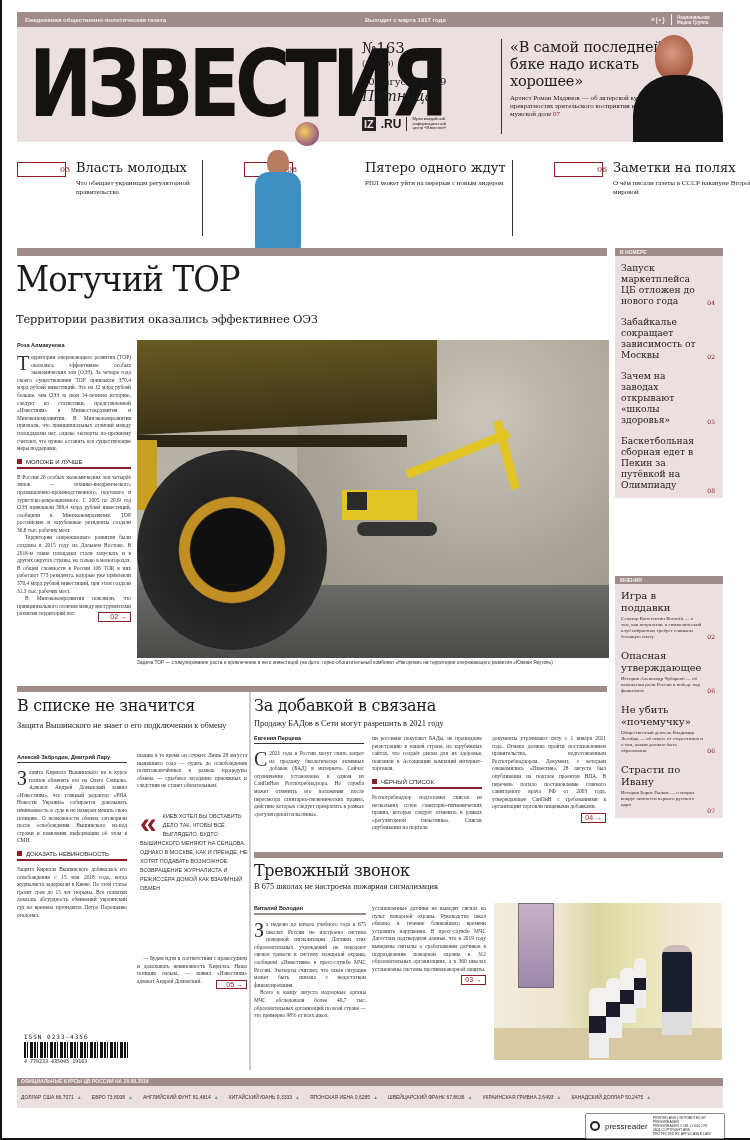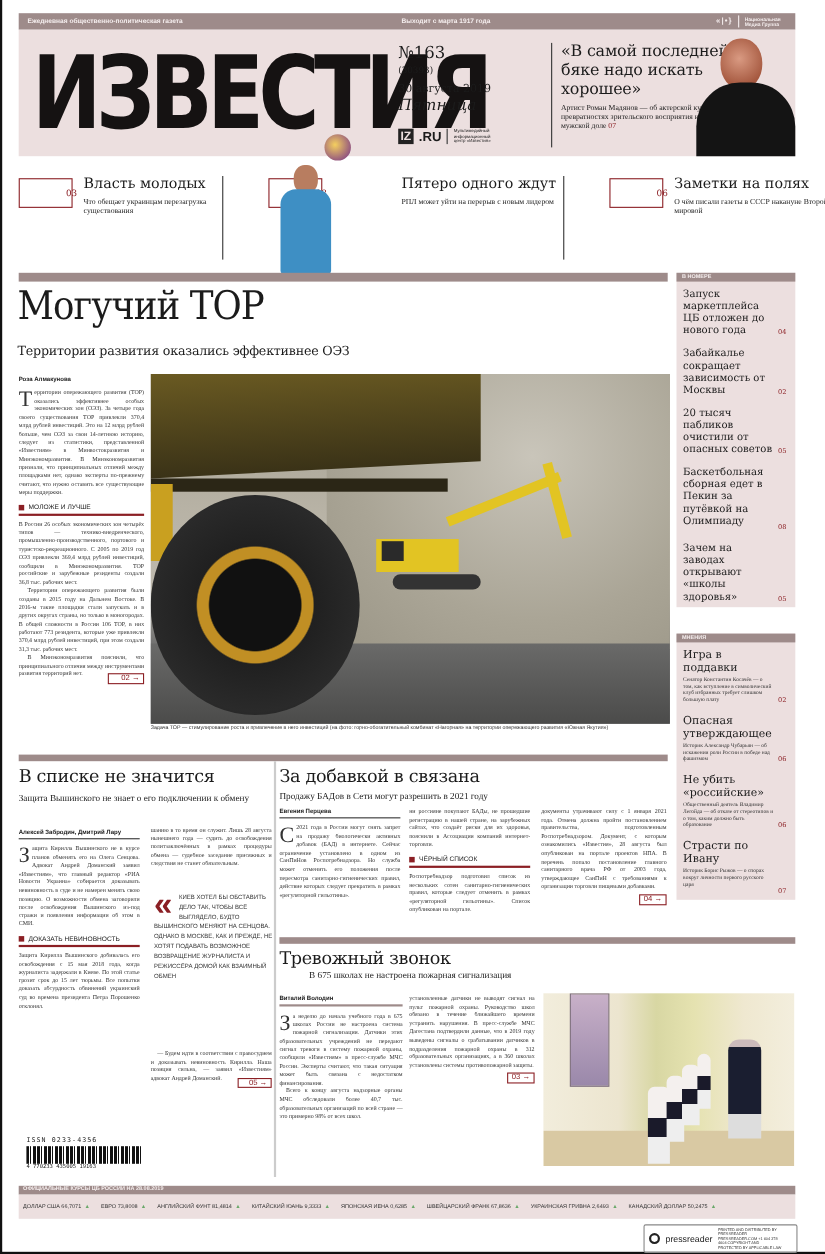--- a/index.html
+++ b/index.html
@@ -32,21 +32,21 @@
   .quote .q { font-size: 14.5px; line-height: 17px; letter-spacing: -0.2px; }
   .quote .qsub { font-family: "Liberation Serif", serif; font-size: 7px; line-height: 8px; margin-top: 4px; width: 140px; }
   .quote .pg { color: #8b1f24; font-size: 7px; }
   .person { position: absolute; left: 614px; top: 6px; width: 92px; height: 109px; }
   .person .head { position: absolute; left: 24px; top: 2px; width: 38px; height: 46px; border-radius: 48%; background: radial-gradient(circle at 45% 40%, #d99a82, #a5583f 70%); }
   .person .body { position: absolute; left: 2px; top: 42px; width: 90px; height: 67px; background: #141414; border-radius: 40px 40px 0 0; }
 
   
   .teasers { position: absolute; left: 17px; top: 155px; width: 706px; height: 95px; }
   .teaser { position: absolute; top: 5px; display: flex; gap: 10px; }
-  .teaser .pgbox { border: 1px solid #8b1f24; color: #8b1f24; font-size: 8px; width: 20px; height: 27px; display: flex; align-items: center; justify-content: center; margin-top: 2px; padding-left: 47px; }
+  .teaser .pgbox { border: 1px solid #8b1f24; color: #8b1f24; font-size: 8px; width: 20px; height: 15px; display: flex; align-items: center; justify-content: center; margin-top: 2px; padding-left: 47px; }
   .teaser .t { font-size: 13px; }
   .teaser .s { font-family: "Liberation Serif", serif; font-size: 7px; line-height: 9px; margin-top: 4px; width: 140px; }
   .tsep { position: absolute; top: 5px; width: 1px; height: 76px; background: #333; }
   .player { position: absolute; left: 253px; top: 150px; width: 50px; height: 100px; }
   .player .ball { position: absolute; left: 42px; top: -28px; width: 24px; height: 24px; border-radius: 50%; background: radial-gradient(circle at 40% 40%, #f4cf5f, #8a4b82 80%); }
   .player .ph { position: absolute; left: 14px; top: 0; width: 22px; height: 26px; border-radius: 45%; background: #b87d60; }
   .player .pb { position: absolute; left: 2px; top: 22px; width: 46px; height: 78px; background: #3e8fc4; border-radius: 14px 14px 4px 4px; }
 
   .rule { position: absolute; background: #9e8b8a; }
 
@@ -150,21 +150,21 @@
     <div class="head"></div>
     <div class="body"></div>
   </div>
 </div>
 
 <div class="teasers">
   <div class="teaser" style="left:0;">
     <div class="pgbox">03</div>
     <div>
       <div class="t">Власть молодых</div>
-      <div class="s">Что обещает украинцам перезагрузка существования</div>
+      <div class="s">Что обещает украинцам регуляторной правительства</div>
     </div>
   </div>
   <div class="tsep" style="left:185px;"></div>
   <div class="teaser" style="left:227px;">
     <div class="pgbox">08</div>
     <div style="margin-left:62px;">
       <div class="t">Пятеро одного ждут</div>
       <div class="s">РПЛ может уйти на перерыв с новым лидером</div>
     </div>
   </div>
@@ -224,47 +224,43 @@
   <div class="side-head">В НОМЕРЕ</div>
   <div class="side-item">
       <div class="h">Запуск маркетплейса ЦБ отложен до нового года</div>
       <span class="p">04</span>
     </div>
   <div class="side-item">
       <div class="h">Забайкалье сокращает зависимость от Москвы</div>
       <span class="p">02</span>
     </div>
   <div class="side-item">
-      <div class="h">20 тысяч пабликов очистили от опасных советов</div>
+      <div class="h">Зачем на заводах открывают «школы здоровья»</div>
       <span class="p">05</span>
     </div>
   <div class="side-item" style="padding-bottom:8px;">
       <div class="h">Баскетбольная сборная едет в Пекин за путёвкой на Олимпиаду</div>
       <span class="p">08</span>
-    </div>
-  <div class="side-item">
-      <div class="h">Зачем на заводах открывают «школы здоровья»</div>
-      <span class="p">05</span>
     </div>
 </div>
 
 <div class="side" style="top:576px;">
   <div class="side-head">МНЕНИЯ</div>
   <div class="side-item big">
       <div class="h">Игра в поддавки</div>
       <div class="d">Сенатор Константин Косачёв — о том, как вступление в символический клуб избранных требует слишком большую плату</div>
       <span class="p">02</span>
     </div>
   <div class="side-item big">
       <div class="h">Опасная утверждающее</div>
       <div class="d">Историк Александр Чубарьян — об искажении роли России в победе над фашизмом</div>
       <span class="p">06</span>
     </div>
   <div class="side-item big">
-      <div class="h">Не убить «российские»</div>
+      <div class="h">Не убить «почемучку»</div>
       <div class="d">Общественный деятель Владимир Легойда — об отказе от стереотипов и о том, каким должно быть образование</div>
       <span class="p">06</span>
     </div>
   <div class="side-item big" style="padding-bottom:10px;">
       <div class="h">Страсти по Ивану</div>
       <div class="d">Историк Борис Рыжов — о спорах вокруг личности первого русского царя</div>
       <span class="p">07</span>
     </div>
 </div>
 
@@ -327,21 +323,21 @@
   <div class="body-text">
     <span>документы утрачивают силу с 1 января 2021 года. Отмена должна пройти постановлением правительства, подготовленным Роспотребнадзором. Документ, с которым ознакомились «Известия», 28 августа был опубликован на портале проектов НПА. В перечень попало постановление главного санитарного врача РФ от 2003 года, утверждающее СанПиН с требованиями к организации торговли пищевыми добавками.</span>
     <span class="cont">04 →</span>
   </div>
 </div>
 
 <div class="rule" style="left:254px; top:852px; width:469px; height:6px;"></div>
 
 <div class="col" style="left:254px; top:861px; width:240px;">
   <div class="h2">Тревожный звонок</div>
-  <div class="sub2" style="margin-top:0;margin-left:27px;">В 675 школах не настроена пожарная сигнализация</div>
+  <div class="sub2" style="margin-top:0;">В 675 школах не настроена пожарная сигнализация</div>
 </div>
 <div class="col" style="left:254px; top:905px; width:112px;">
   <div class="byline" style="border-bottom:2px solid #9e8b8a; padding-bottom:2px;">Виталий Володин</div>
   <div class="body-text" style="margin-top:6px;">
     <span class="dropcap">З</span><span>а неделю до начала учебного года в 675 школах России не настроена система пожарной сигнализации. Датчики этих образовательных учреждений не передают сигнал тревоги в систему пожарной охраны, сообщили «Известиям» в пресс-службе МЧС России. Эксперты считают, что такая ситуация может быть связана с недостатком финансирования.</span>
   </div>
   <div class="body-text" style="text-indent:6px;">Всего к концу августа надзорные органы МЧС обследовали более 40,7 тыс. образовательных организаций по всей стране — это примерно 98% от всех школ.</div>
 </div>
 <div class="col" style="left:372px; top:905px; width:114px;">
   <div class="body-text">

